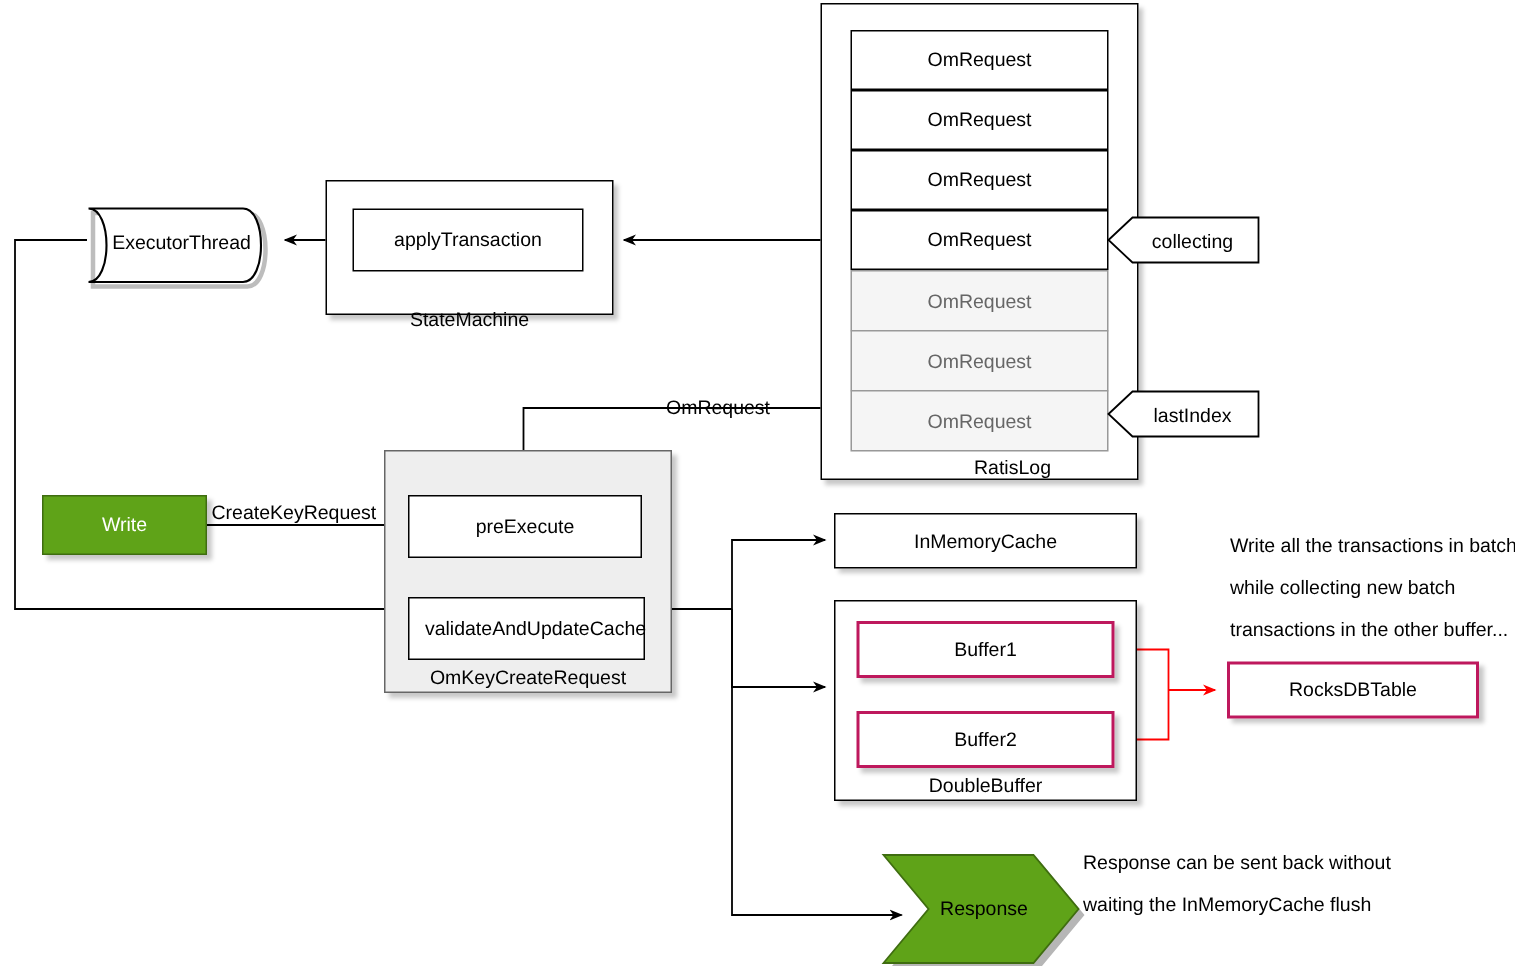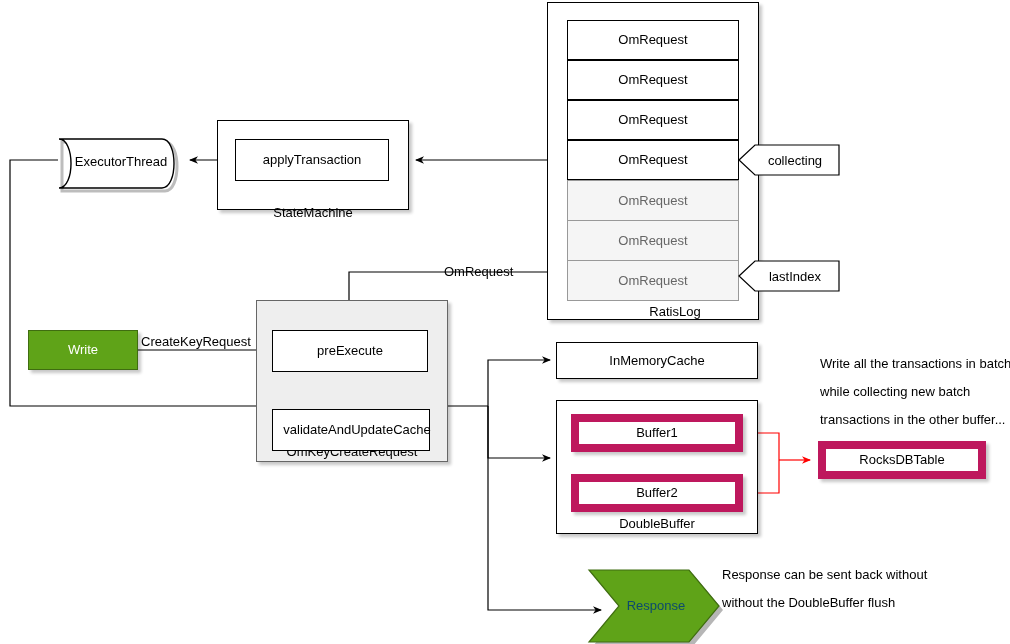--- a/index.html
+++ b/index.html
@@ -4,21 +4,21 @@
 <style>
   html,body{margin:0;padding:0;background:#ffffff;}
   body{font-family:"Liberation Sans","DejaVu Sans",sans-serif;}
   #canvas{position:relative;width:1010px;height:644px;background:#ffffff;overflow:hidden;}
   .node{position:absolute;box-sizing:border-box;display:flex;align-items:center;justify-content:center;
         font-size:13px;color:#000;text-align:center;line-height:1.2;}
   .box{background:#ffffff;border:1px solid #000000;box-shadow:3px 3px 3px rgba(0,0,0,0.22);}
   .box-plain{background:#ffffff;border:1px solid #000000;}
   .grayfill{background:#eeeeee;border:1px solid #666666;box-shadow:3px 3px 3px rgba(0,0,0,0.22);}
   .dimrow{background:#f5f5f5;border:1px solid #999999;color:#666666;}
-  .thickgray{background:#ffffff;border:8px solid #be185d;box-shadow:3px 3px 3px rgba(0,0,0,0.22);}
+  .thickgray{background:#ffffff;border:2px solid #be185d;box-shadow:3px 3px 3px rgba(0,0,0,0.22);}
   .greenfill{background:#5FA318;border:1px solid #3f6d10;color:#ffffff;box-shadow:3px 3px 3px rgba(0,0,0,0.22);}
   .grouplabel{position:absolute;font-size:13px;color:#000;text-align:center;}
   .ann{position:absolute;font-size:13px;color:#000;line-height:28px;white-space:nowrap;}
   .edgelabel{position:absolute;font-size:13px;color:#000;background:transparent;white-space:nowrap;}
   svg.wires{position:absolute;left:0;top:0;width:1010px;height:644px;overflow:visible;}
   .shp{position:absolute;overflow:visible;}
   .shp svg{display:block;overflow:visible;}
   .shplabel{position:absolute;display:flex;align-items:center;justify-content:center;
             font-size:13px;color:#000;pointer-events:none;}
 </style>
@@ -102,43 +102,43 @@
   <div class="shplabel" style="left:62px;top:136px;width:118px;height:50px;">ExecutorThread</div>
 
   <div class="node greenfill" style="left:28px;top:330px;width:110px;height:40px;">Write</div>
 
   <div class="edgelabel" style="left:141px;top:334px;">CreateKeyRequest</div>
   <div class="edgelabel" style="left:444px;top:264px;">OmRequest</div>
 
   <div class="node grayfill" style="left:256px;top:300px;width:192px;height:162px;"></div>
   <div class="grouplabel" style="left:256px;top:444px;width:192px;">OmKeyCreateRequest</div>
   <div class="node box-plain" style="left:272px;top:330px;width:156px;height:42px;">preExecute</div>
-  <div class="node box-plain" style="left:272px;top:409px;width:158px;height:42px;padding-left:12px;">validateAndUpdateCache</div>
+  <div class="node box-plain" style="left:272px;top:398px;width:158px;height:42px;padding-left:12px;">validateAndUpdateCache</div>
 
   <div class="node box" style="left:556px;top:342px;width:202px;height:37px;">InMemoryCache</div>
 
   <div class="node box" style="left:556px;top:400px;width:202px;height:134px;"></div>
   <div class="grouplabel" style="left:556px;top:516px;width:202px;">DoubleBuffer</div>
   <div class="node thickgray" style="left:571px;top:414px;width:172px;height:38px;">Buffer1</div>
   <div class="node thickgray" style="left:571px;top:474px;width:172px;height:38px;">Buffer2</div>
 
   <div class="node thickgray" style="left:818px;top:441px;width:168px;height:38px;">RocksDBTable</div>
 
   <div class="shp" style="left:588px;top:569px;width:132px;height:72px;">
     <svg width="137" height="77" viewBox="0 0 137 77" xmlns="http://www.w3.org/2000/svg">
       <path d="M1,1 L101,1 L131,37 L101,73 L1,73 L31,37 Z" fill="#b6b6b6" transform="translate(4,4)"></path>
       <path d="M1,1 L101,1 L131,37 L101,73 L1,73 L31,37 Z" fill="#5FA318" stroke="#3f6d10" stroke-width="1.2"></path>
     </svg>
   </div>
-  <div class="shplabel" style="left:604px;top:569px;width:104px;height:73px;color:#0c4a6e;">Response</div>
+  <div class="shplabel" style="left:604px;top:569px;width:104px;height:73px;color:#000000;">Response</div>
 
   <div class="ann" style="left:820px;top:350px;">
     <div>Write all the transactions in batch,</div>
     <div>while collecting new batch</div>
     <div>transactions in the other buffer...</div>
   </div>
 
   <div class="ann" style="left:722px;top:561px;">
     <div>Response can be sent back without</div>
-    <div>without the DoubleBuffer flush</div>
+    <div>waiting the InMemoryCache flush</div>
   </div>
 
 </div>
 
 </body></html>

